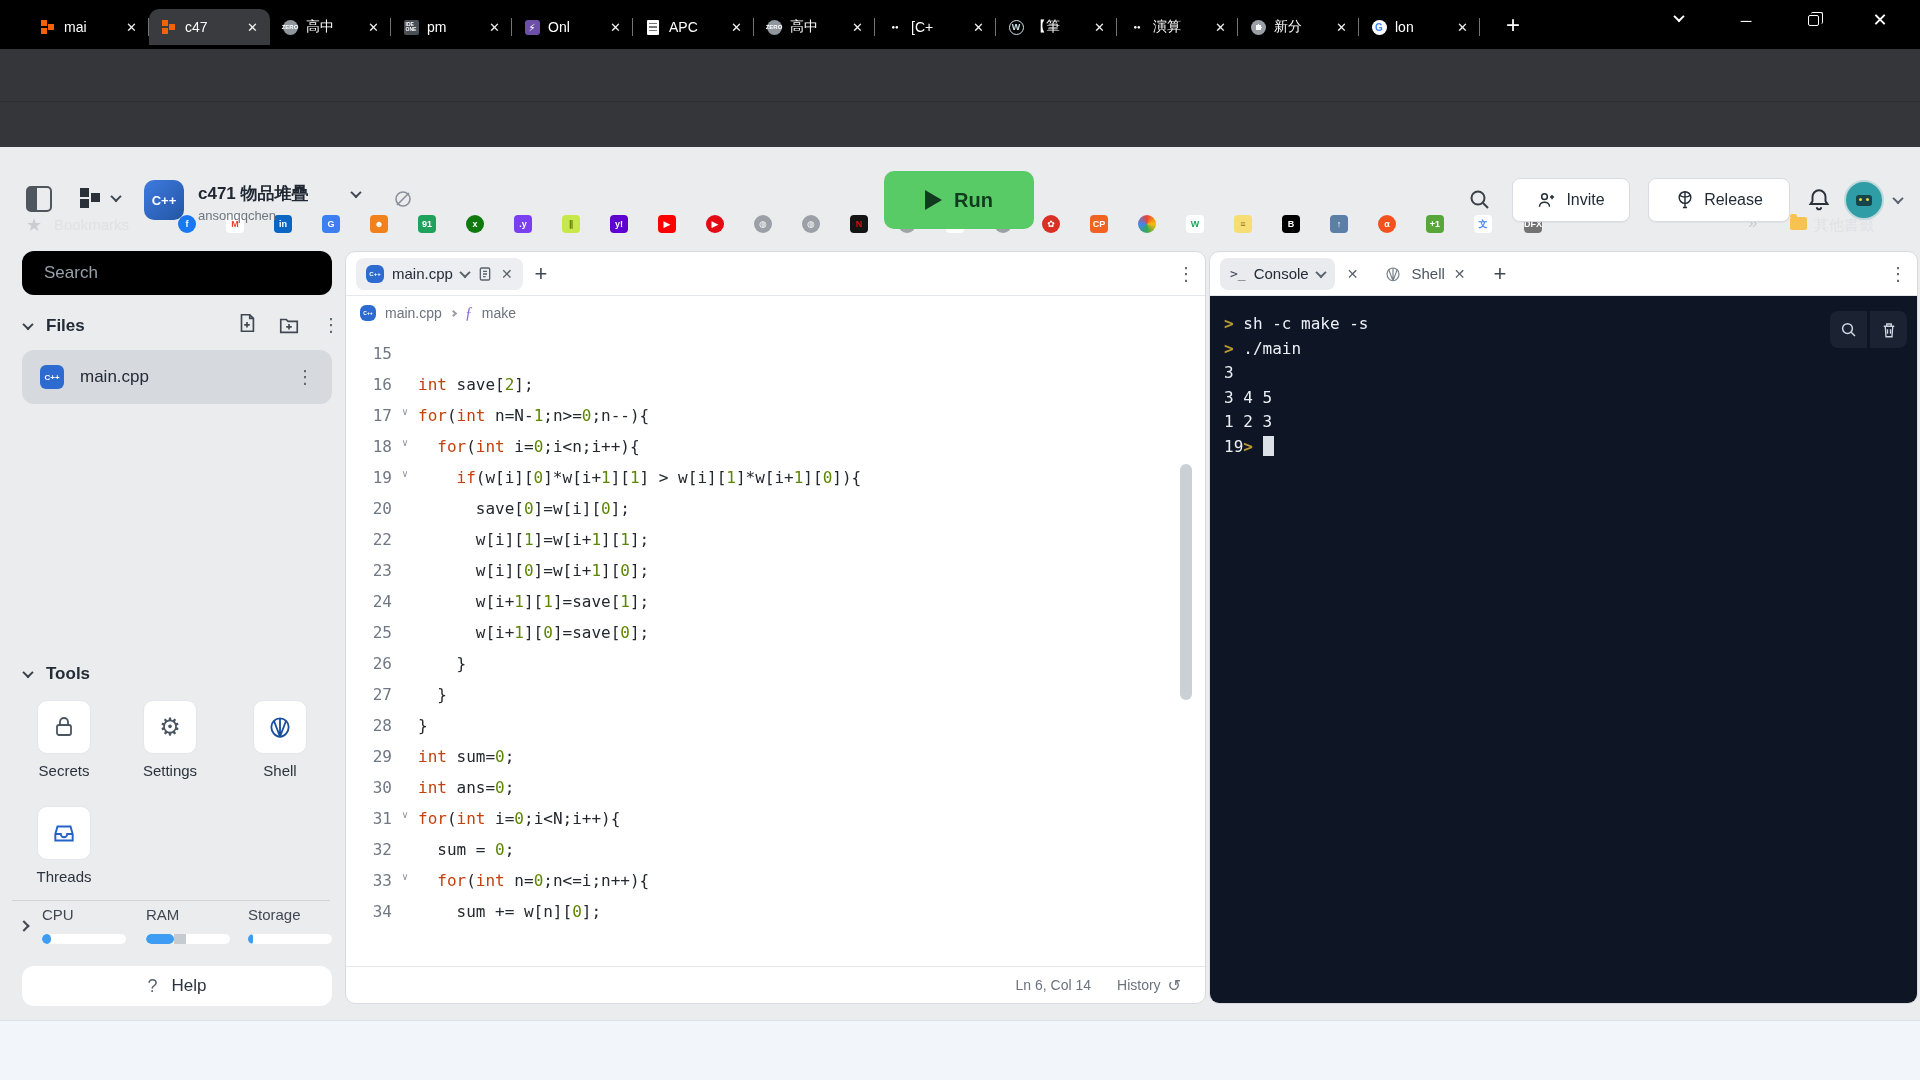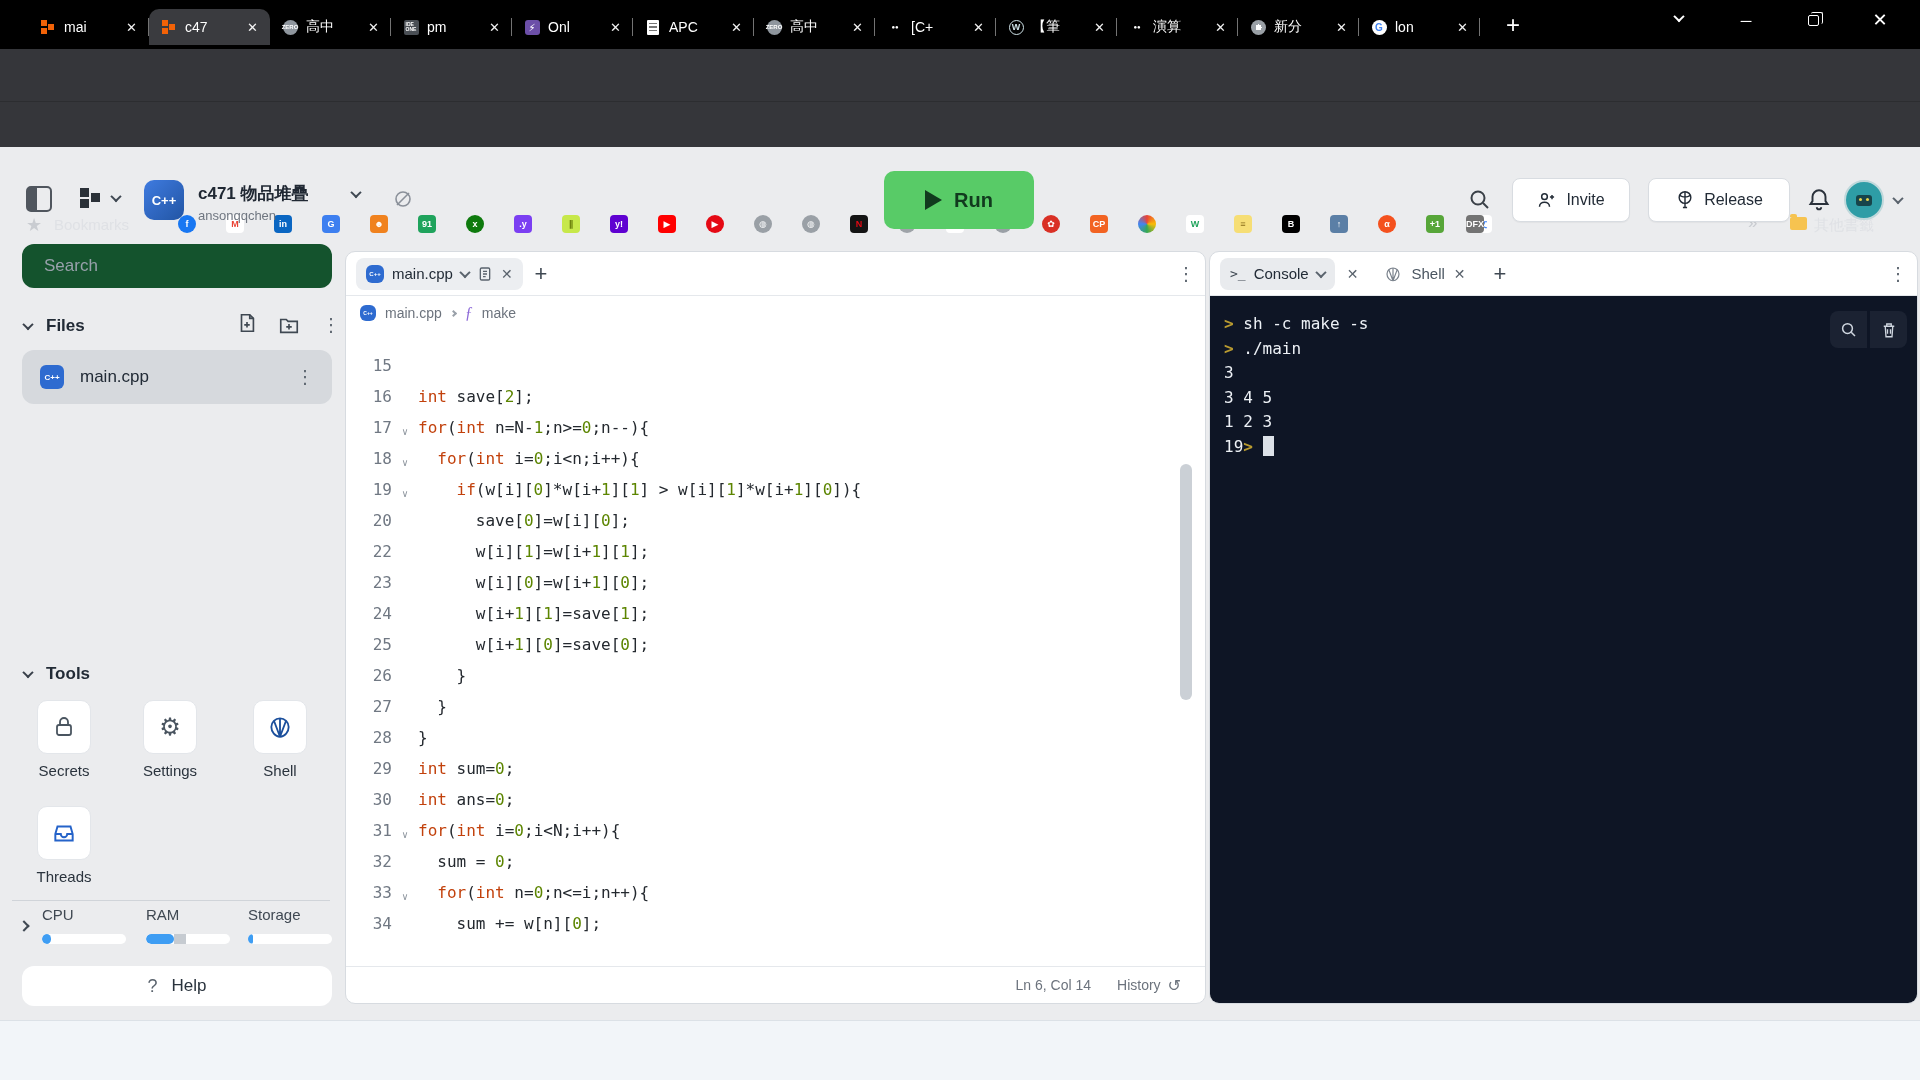--- a/index.html
+++ b/index.html
@@ -53,21 +53,21 @@
   .run-label{font-size:20px;font-weight:bold;color:#113A1E}
   .pillbtn{position:absolute;top:178px;height:44px;background:#fff;border:1px solid #D8DCE1;border-radius:8px;display:flex;align-items:center;justify-content:center;gap:9px;color:#222B36;font-size:16px;box-shadow:0 1px 1px rgba(0,0,0,.04)}
   .replicon{position:absolute;left:144px;top:180px;width:40px;height:40px;border-radius:10px;background:linear-gradient(135deg,#3F7BE0,#2255A4);display:flex;align-items:center;justify-content:center;color:#fff;font-size:13px;font-weight:bold}
   .rtitle{position:absolute;left:198px;top:182px;font-size:17px;font-weight:bold;color:#202833}
   .rowner{position:absolute;left:198px;top:208px;font-size:13px;color:#6F7680}
   .avatar{position:absolute;left:1844px;top:180px;width:40px;height:40px;border-radius:50%;background:#2E9DA6;border:2px solid #BFD8DB;overflow:hidden}
   .avatar i{position:absolute;left:10px;top:13px;width:16px;height:11px;background:#17444A;border-radius:3px}
   .avatar i:before{content:"";position:absolute;left:3px;top:3px;width:3px;height:3px;background:#E8D44C;border-radius:50%;box-shadow:7px 0 0 #E8D44C}
 
   
-  .sb-search{position:absolute;left:22px;top:244px;width:310px;height:44px;background:#14532d;border-radius:12px;display:flex;align-items:center;padding:0 22px;color:#98A1AB;font-size:17px}
+  .sb-search{position:absolute;left:22px;top:251px;width:310px;height:44px;background:#000000;border-radius:12px;display:flex;align-items:center;padding:0 22px;color:#98A1AB;font-size:17px}
   .sb-hdr{position:absolute;display:flex;align-items:center;gap:14px;color:#222B36;font-size:17px;font-weight:bold}
   .sb-hdr .chev{color:#39404A}
   .filerow{position:absolute;left:22px;width:310px;height:54px;border-radius:12px;display:flex;align-items:center;padding:0 18px;gap:16px;font-size:17px;color:#222B36}
   .filerow.sel{background:#D6D9DD}
   .cppic{width:24px;height:24px;border-radius:6px;background:#2E6BD0;color:#fff;font-size:8px;font-weight:bold;display:flex;align-items:center;justify-content:center;flex:none}
   .kebab{color:#5A636D;font-size:18px;letter-spacing:0}
   .tile{position:absolute;top:700px;width:54px;height:54px;background:#fff;border:1px solid #E3E6EA;border-radius:10px;display:flex;align-items:center;justify-content:center}
   .tilelabel{position:absolute;top:762px;width:108px;text-align:center;font-size:15px;color:#2A333D}
   .res-label{position:absolute;top:906px;font-size:15px;color:#3F4852}
   .res-bar{position:absolute;top:934px;width:84px;height:10px;background:#fff;border-radius:5px;overflow:hidden;display:flex}
@@ -77,21 +77,21 @@
 
   
   .pane{position:absolute;background:#fff;border:1px solid #D7DBE0;border-radius:10px}
   .etabbar{position:absolute;left:0;top:0;right:0;height:44px;border-bottom:1px solid #E5E8EC;display:flex;align-items:center;padding:0 10px;gap:12px}
   .etab{height:32px;background:#ECEEF1;border-radius:8px;display:flex;align-items:center;padding:0 10px;gap:8px;font-size:15px;color:#222B36}
   .etab .mini{color:#5A636D;font-size:12px}
   .plus{color:#3F4852;font-size:22px;font-weight:300}
   .crumbs{position:absolute;left:14px;top:52px;display:flex;align-items:center;gap:9px;font-size:14px;color:#6C737D}
   .fnf{color:#8E6BD8;font-style:italic;font-family:"Liberation Serif",serif;font-size:16px}
   .code{position:absolute;left:0;top:92px;right:0;font-family:"DejaVu Sans Mono","Liberation Mono",monospace;font-size:16px}
-  .cl{display:flex;height:31px;align-items:flex-end}
+  .cl{display:flex;height:31px;align-items:flex-start}
   .ln{width:46px;text-align:right;color:#707883;flex:none}
   .fold{width:26px;text-align:center;color:#8D959E;font-size:10px;flex:none}
   .ct{white-space:pre;color:#24292F}
   .ct .k{color:#c2410c}
   .ct .n{color:#5C8500}
   .scrollthumb{position:absolute;left:834px;top:212px;width:12px;height:236px;background:#CBD0D6;border-radius:6px}
   .statusbar{position:absolute;left:0;right:0;bottom:0;height:37px;border-top:1px solid #E5E8EC;display:flex;align-items:center;justify-content:flex-end;gap:26px;padding:0 24px;font-size:14px;color:#6C737D;border-radius:0 0 10px 10px}
 
   
   .cdark{position:absolute;left:0;top:44px;right:0;bottom:0;background:#0E1525;border-radius:0 0 9px 9px;overflow:hidden}
@@ -300,21 +300,21 @@
         <span class="bm" style="left:1042px;background:#D93025;color:#fff;border-radius:50%">✿</span>
         <span class="bm" style="left:1090px;background:#F26322;color:#fff;border-radius:4px">CP</span>
         <span class="bm" style="left:1138px;background:conic-gradient(#EA4335,#FBBC05,#34A853,#4285F4,#EA4335);color:#fff;border-radius:50%"></span>
         <span class="bm" style="left:1186px;background:#ffffff;color:#1FA35C;border-radius:4px">W</span>
         <span class="bm" style="left:1234px;background:#F6DE75;color:#8A6D1A;border-radius:4px">≡</span>
         <span class="bm" style="left:1282px;background:#000000;color:#fff;border-radius:4px">B</span>
         <span class="bm" style="left:1330px;background:#5B7FA6;color:#fff;border-radius:4px">↑</span>
         <span class="bm" style="left:1378px;background:#F4511E;color:#fff;border-radius:50%">α</span>
         <span class="bm" style="left:1426px;background:#57A639;color:#fff;border-radius:4px">+1</span>
         <span class="bm" style="left:1474px;background:#ffffff;color:#4285F4;border-radius:4px">文</span>
-        <span class="bm" style="left:1466px;background:#737373;color:#fff;border-radius:4px">DFX</span>
+        <span class="bm" style="left:1524px;background:#737373;color:#fff;border-radius:4px">DFX</span>
       </div>
     <div class="bmmore">»</div>
     <div class="bmfolder"></div>
     <div class="bmother">其他書籤</div>
   </div>
 
   <div class="abs" style="left:26px;top:186px;width:26px;height:26px;border:2.5px solid #50565E;border-radius:5px">
       <i style="display:block;width:9px;height:100%;background:#50565E"></i>
     </div>
   <div class="abs" style="left:80px;top:188px;width:22px;height:22px;position:absolute">

